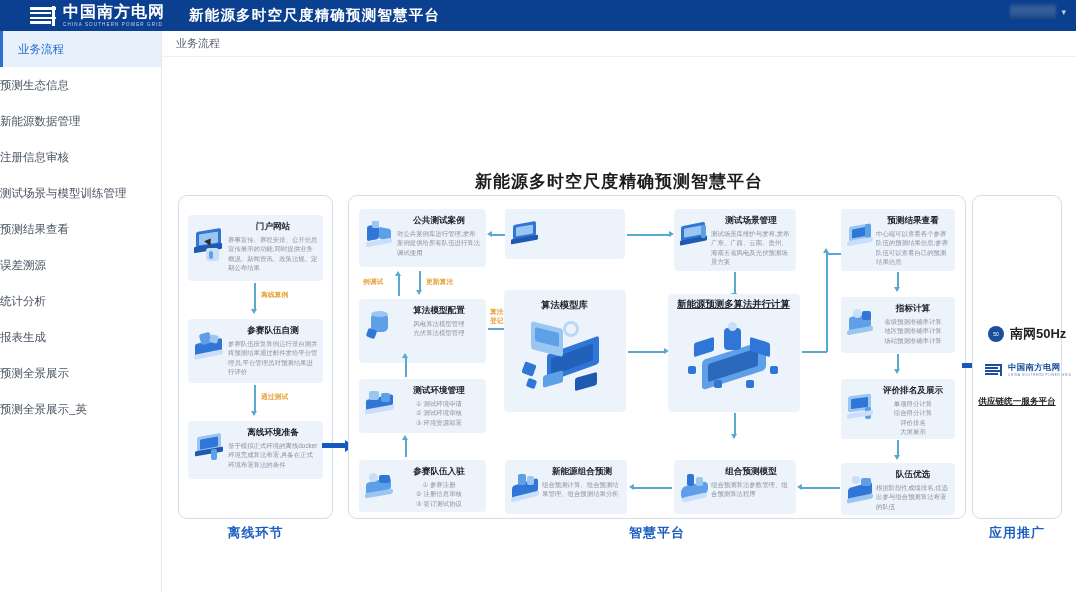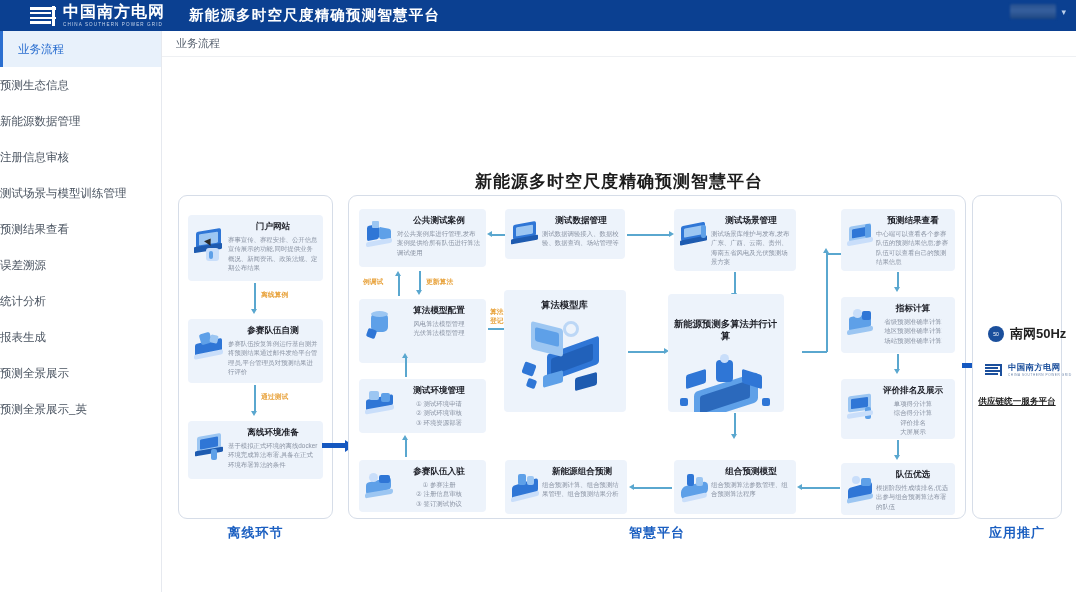--- a/index.html
+++ b/index.html
@@ -357,24 +357,20 @@
           <div class="iso e" style="position:absolute;left:58px;top:60px;width:22px;height:13px;border-radius:2px;transform:skewY(-16deg);"></div>
         </div>
       </div>
 
       <div class="card" style="left:343px; top:152px; width:120px; height:50px;">
         <div class="card-ill" style="width:33px;height:38px;">
           <div class="iso a" style="position:absolute;left:4px;top:8px;width:23px;height:15px;border-radius:2px;transform:skewY(-10deg);"></div>
           <div class="iso c" style="position:absolute;left:7px;top:11px;width:17px;height:9px;border-radius:1px;transform:skewY(-10deg);"></div>
           <div class="iso e" style="position:absolute;left:2px;top:22px;width:27px;height:5px;border-radius:1px;transform:skewY(-10deg);"></div>
         </div>
-        <div class="card-txt">
-          <div class="card-h">测试数据管理</div>
-          <div class="card-b">测试数据调验接入、数据校验、数据查询、场站管理等</div>
-        </div>
       </div>
 
       <div class="arr h" style="left:330px; top:177px; width:13px;"></div>
       <div class="arrhead ah-left" style="left:325px; top:173.6px;"></div>
 
       <div class="arr h" style="left:465px; top:177px; width:43px;"></div>
       <div class="arrhead ah-right" style="left:507px; top:173.6px;"></div>
 
       <div class="card" style="left:512px; top:152px; width:122px; height:62px;">
         <div class="card-ill" style="width:33px;height:44px;">
@@ -388,21 +384,21 @@
           <div class="card-b">测试场景库维护与发布,发布广东、广西、云南、贵州、海南五省风电及光伏预测场景方案</div>
         </div>
       </div>
 
       <div class="arr v" style="left:572px; top:215px; height:22px;"></div>
       <div class="arrhead ah-down" style="left:568.6px; top:236px;"></div>
 
       <div class="arr h" style="left:466px; top:294px; width:37px;"></div>
       <div class="arrhead ah-right" style="left:502px; top:290.6px;"></div>
 
-      <div class="card center-big" style="left:506px; top:237px; width:116px; height:118px; padding-top:24px;">
+      <div class="card center-big" style="left:506px; top:237px; width:132px; height:118px; padding-top:4px;text-decoration:underline;">
         <div class="card-h">新能源预测多算法并行计算</div>
         <div class="card-ill" style="width:100px;height:80px;margin-top:6px;">
           <div class="iso b" style="position:absolute;left:18px;top:34px;width:64px;height:30px;border-radius:4px;transform:skewY(-18deg);"></div>
           <div class="iso e" style="position:absolute;left:24px;top:40px;width:50px;height:18px;border-radius:2px;transform:skewY(-18deg);opacity:.8;"></div>
           <div class="iso a" style="position:absolute;left:40px;top:12px;width:17px;height:22px;border-radius:4px;"></div>
           <div class="iso d" style="position:absolute;left:44px;top:6px;width:9px;height:9px;border-radius:50%;"></div>
           <div class="iso a" style="position:absolute;left:10px;top:24px;width:20px;height:14px;border-radius:2px;transform:skewY(-18deg);"></div>
           <div class="iso a" style="position:absolute;left:66px;top:24px;width:20px;height:14px;border-radius:2px;transform:skewY(18deg);"></div>
           <div class="iso a" style="position:absolute;left:4px;top:50px;width:8px;height:8px;border-radius:2px;"></div>
           <div class="iso a" style="position:absolute;left:86px;top:50px;width:8px;height:8px;border-radius:2px;"></div>

